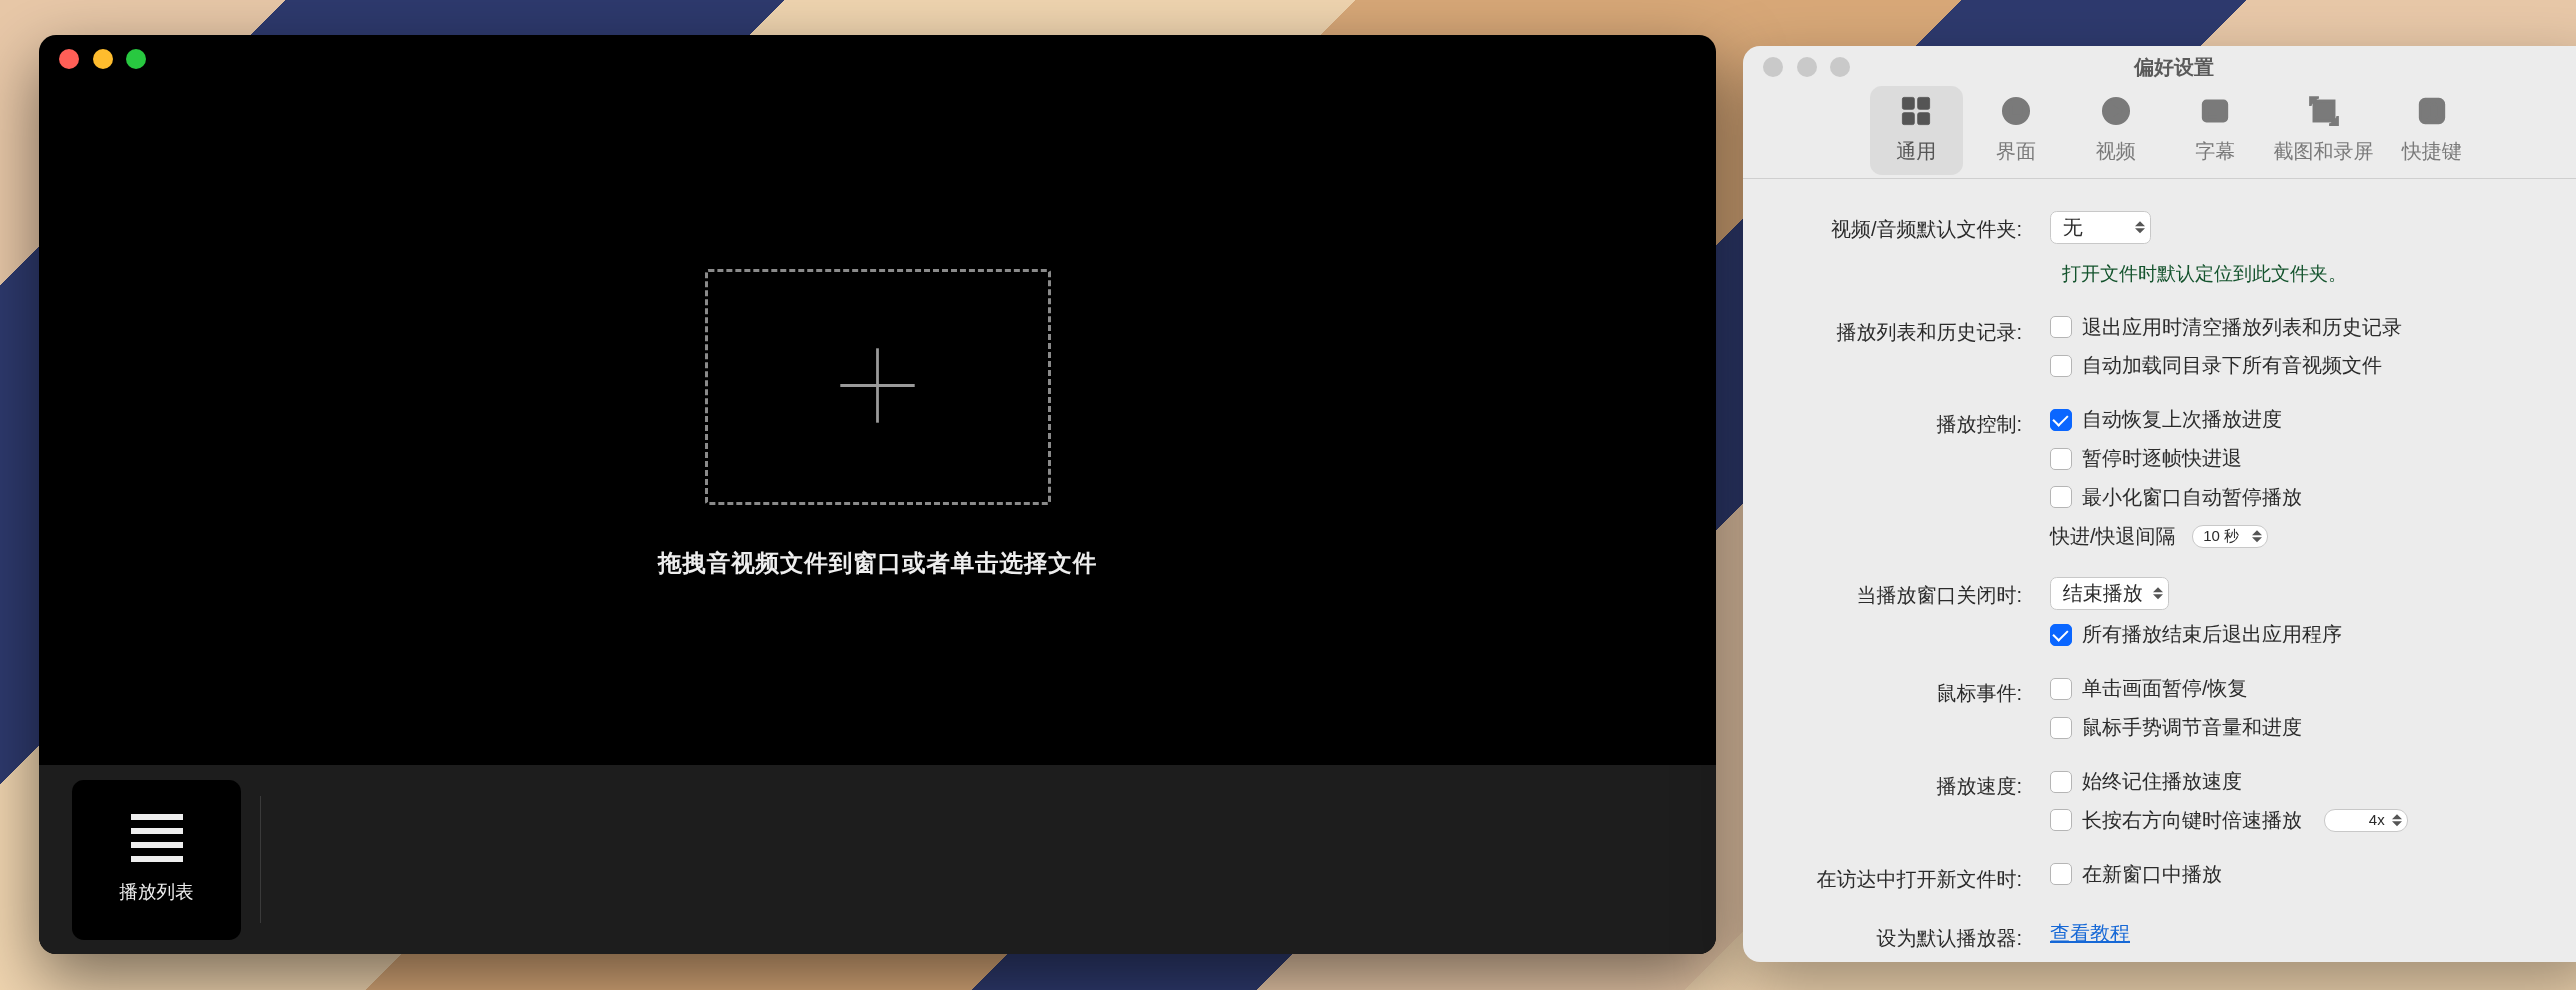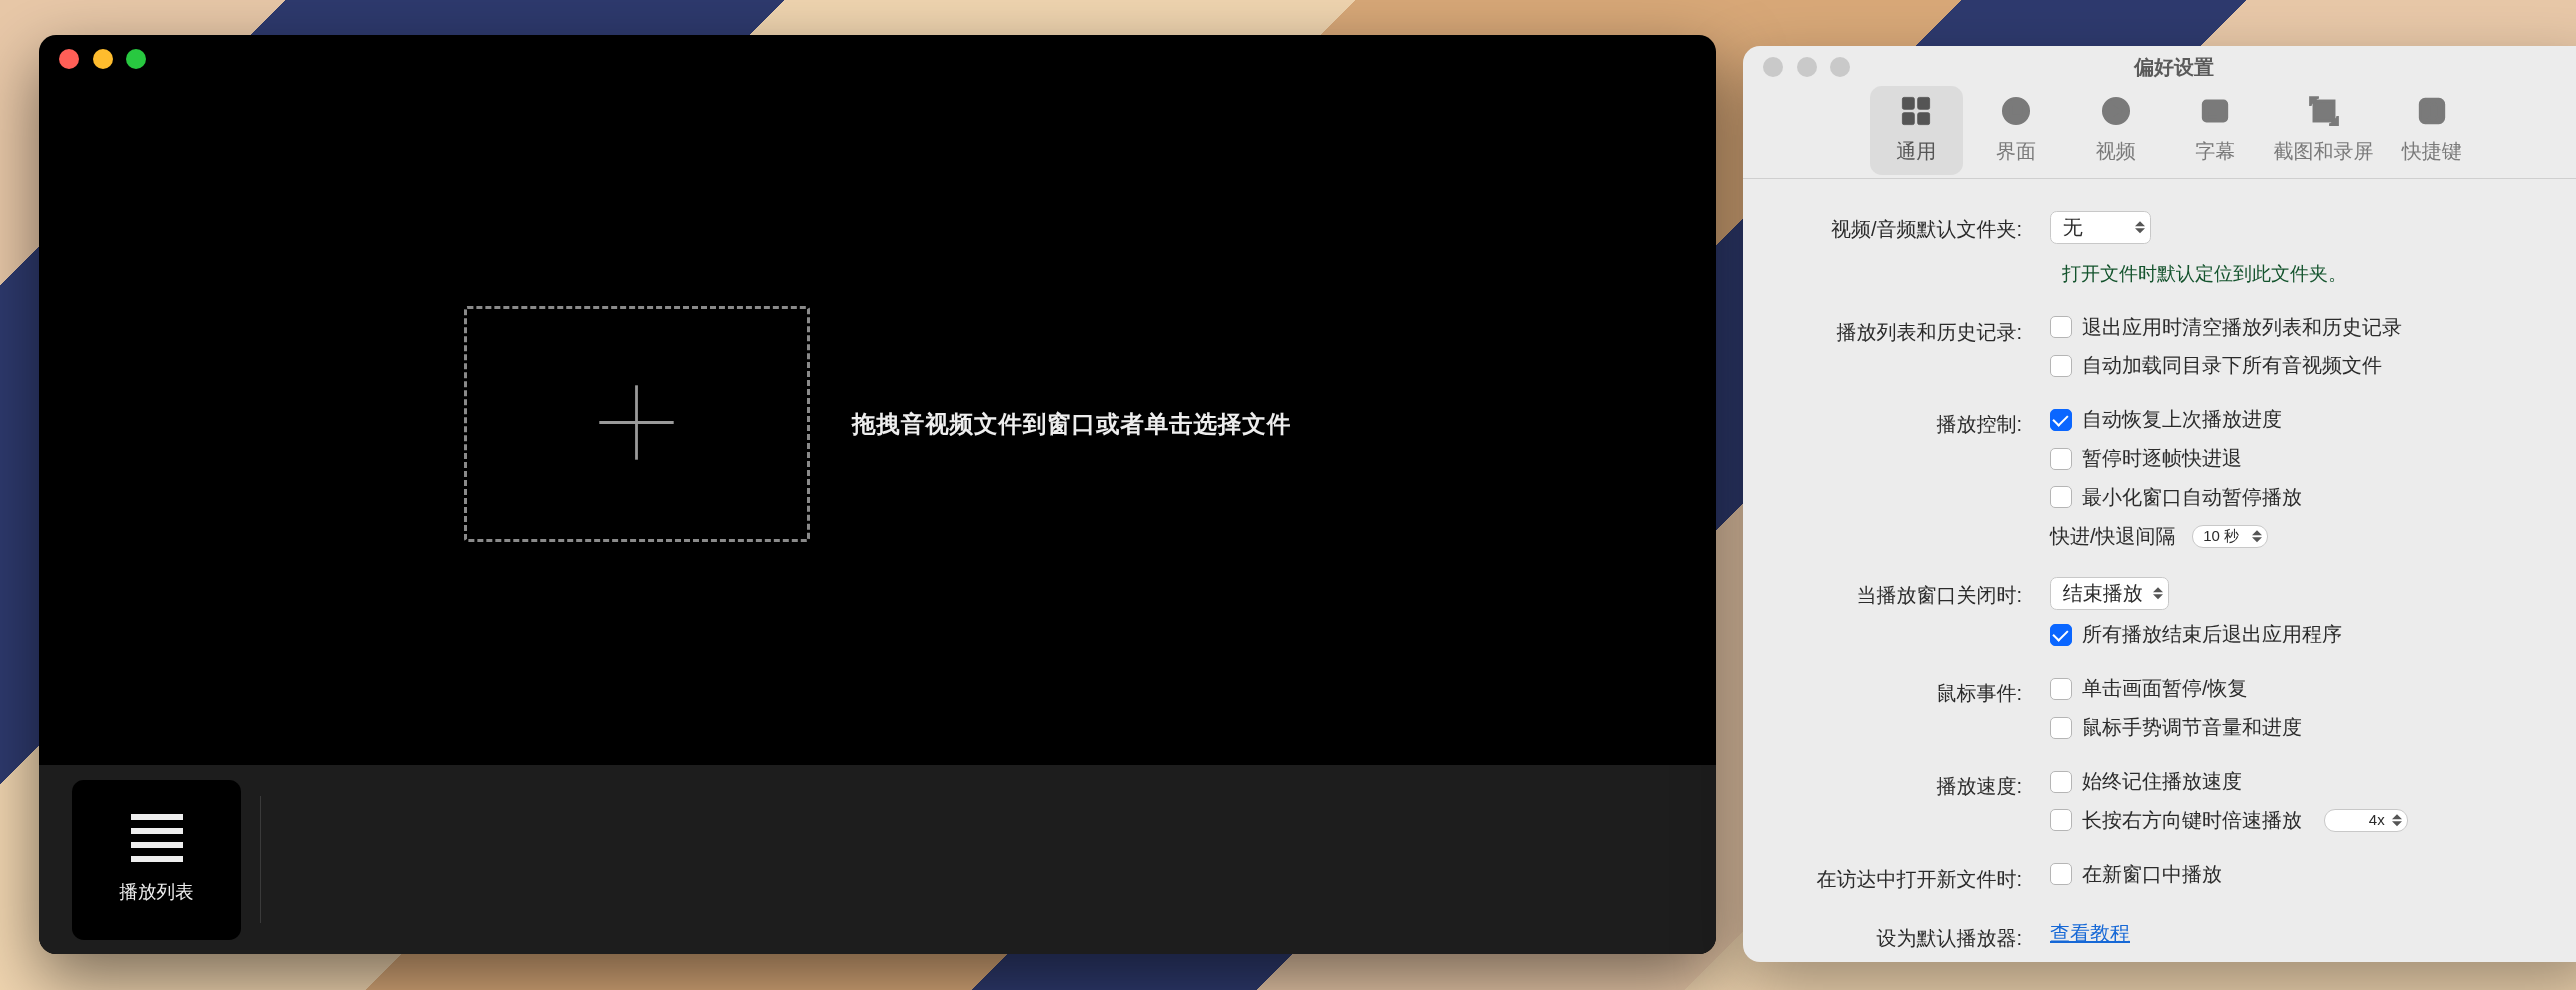--- a/index.html
+++ b/index.html
@@ -47,21 +47,21 @@
     color: #ddd;
     font-size: 22px;
     font-weight: 500;
     pointer-events: none;
   }
   .player-main {
     flex: 1;
     display: flex;
     align-items: center;
     justify-content: center;
-    flex-direction: row;
+    flex-direction: column;
     gap: 42px;
   }
   .dropzone {
     width: 346px; height: 236px;
     border: 3.4px dashed #8a8a8a;
     border-radius: 3.4px;
     display: flex;
     align-items: center;
     justify-content: center;
   }

